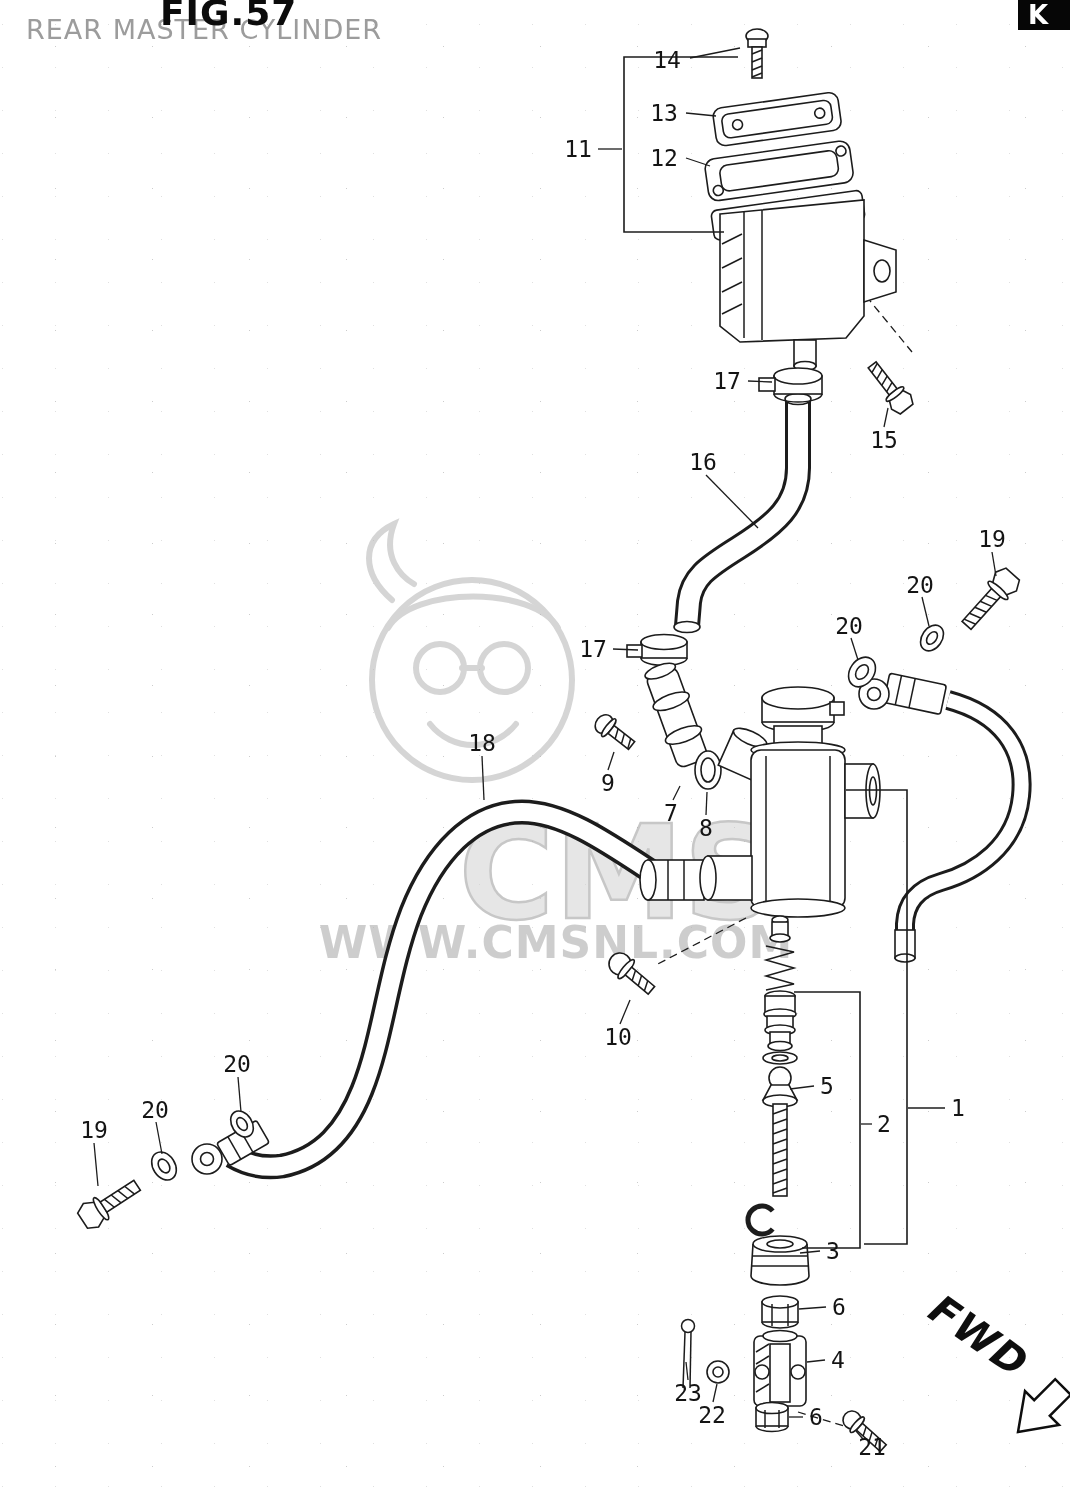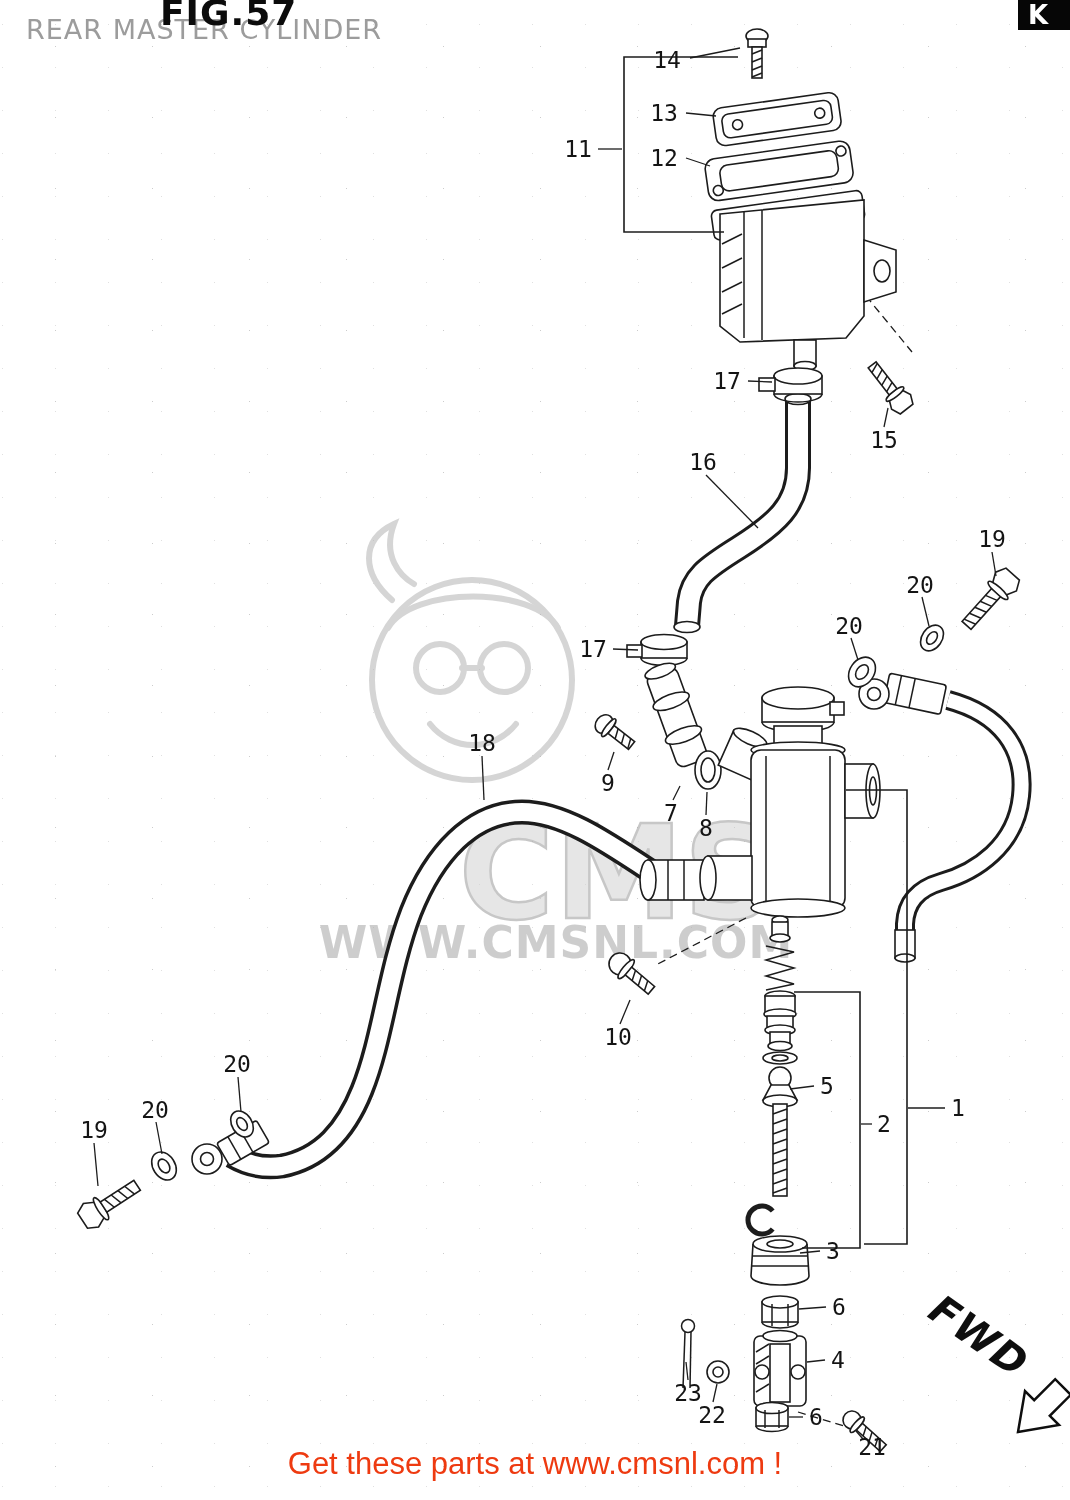--- a/index.html
+++ b/index.html
@@ -385,14 +385,13 @@
         <text x="833" y="1251" class="part-label">3</text>
         <text x="839" y="1307" class="part-label">6</text>
         <text x="838" y="1360" class="part-label">4</text>
         <text x="688" y="1393" class="part-label">23</text>
         <text x="712" y="1415" class="part-label">22</text>
         <text x="816" y="1417" class="part-label">6</text>
         <text x="872" y="1447" class="part-label">21</text>
       </g>
   </svg>
 
-  <div class="footer">Get these parts at www.cmsnl.com !</div>
 </div>
 
 </body></html>

